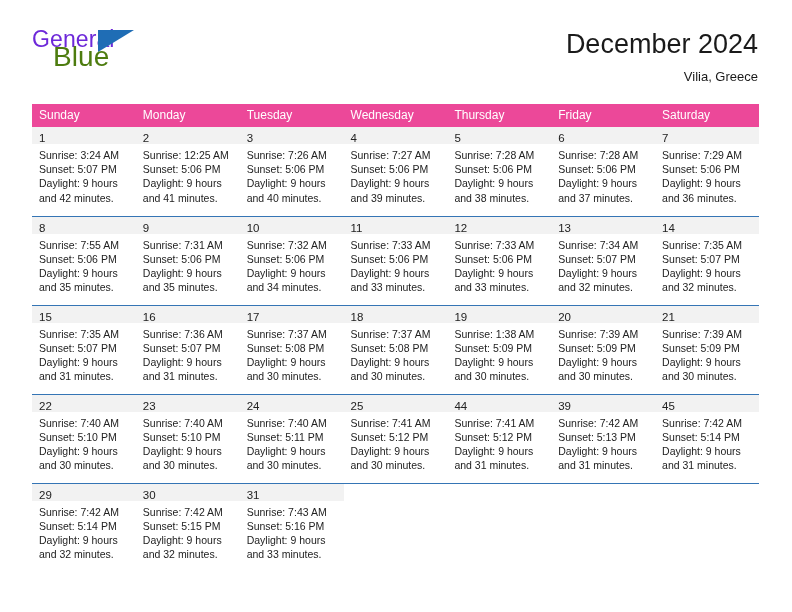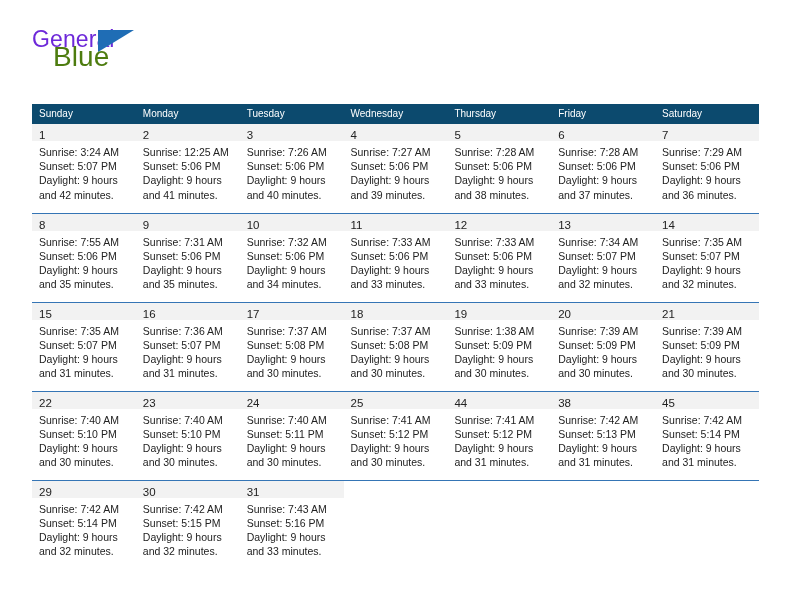--- a/index.html
+++ b/index.html
@@ -88,23 +88,23 @@
     left: 32px;
     top: 104px;
     width: 727px;
   }
   table.cal {
     border-collapse: collapse;
     table-layout: fixed;
     width: 727px;
   }
   table.cal th {
-    background: #0c4a6e;
+    background: #ec4899;
     color: #ffffff;
-    font-size: 10px;
+    font-size: 12px;
     font-weight: normal;
     text-align: left;
     padding: 4px 0 5px 7px;
     height: 11px;
     box-sizing: border-box;
     border: none;
   }
   table.cal td {
     vertical-align: top;
     padding: 0;
@@ -150,20 +150,24 @@
 <div class="page">
 
   <div class="header">
 
     <div class="brand">
       <span class="brand-general">General</span>
       <span class="brand-triangle"></span>
       <span class="brand-blue">Blue</span>
     </div>
 
+    <div class="title-block">
+      <div class="cal-title">December 2024</div>
+      <div class="cal-subtitle">Vilia, Greece</div>
+    </div>
 
   </div>
 
   <div class="calendar">
     <table class="cal">
       <colgroup>
         <col style="width:103.857px">
           <col style="width:103.857px">
           <col style="width:103.857px">
         <col style="width:103.857px">
@@ -475,21 +479,21 @@
                 <div class="cell-lines">
                   <div>Sunrise: 7:41 AM</div>
                   <div>Sunset: 5:12 PM</div>
                   <div>Daylight: 9 hours</div>
                   <div>and 31 minutes.</div>
                 </div>
               </div>
             </td>
           <td>
               <div class="cell-inner">
-                <div class="daynum-bar"><span class="daynum">38</span></div>
+                <div class="daynum-bar"><span class="daynum">39</span></div>
                 <div class="cell-lines">
                   <div>Sunrise: 7:42 AM</div>
                   <div>Sunset: 5:13 PM</div>
                   <div>Daylight: 9 hours</div>
                   <div>and 31 minutes.</div>
                 </div>
               </div>
             </td>
           <td>
               <div class="cell-inner">

